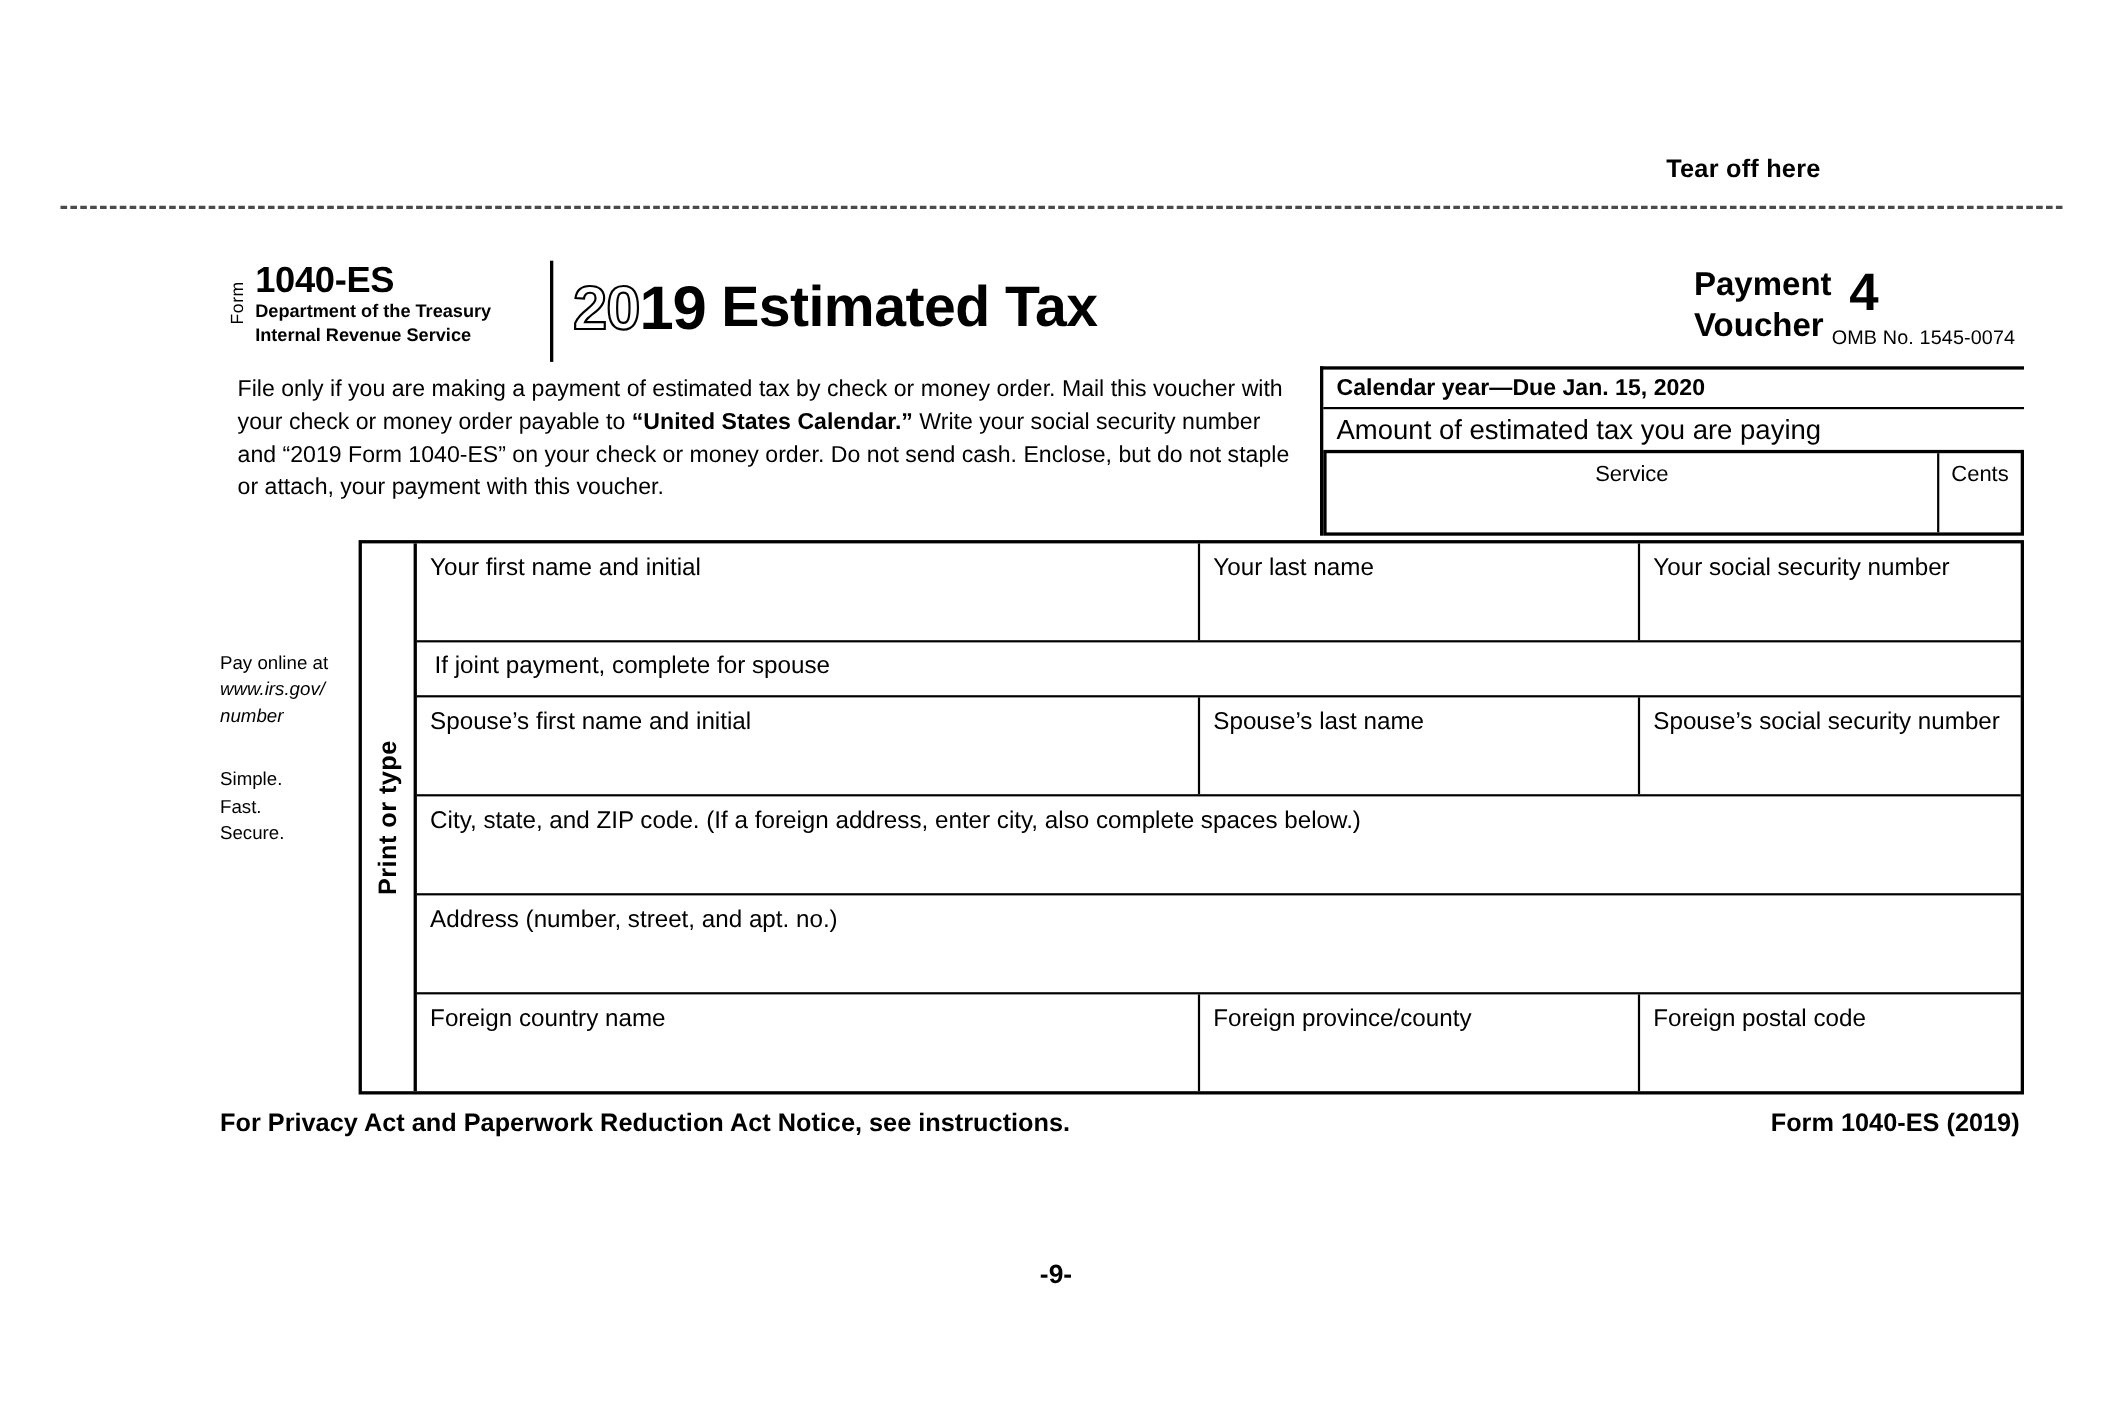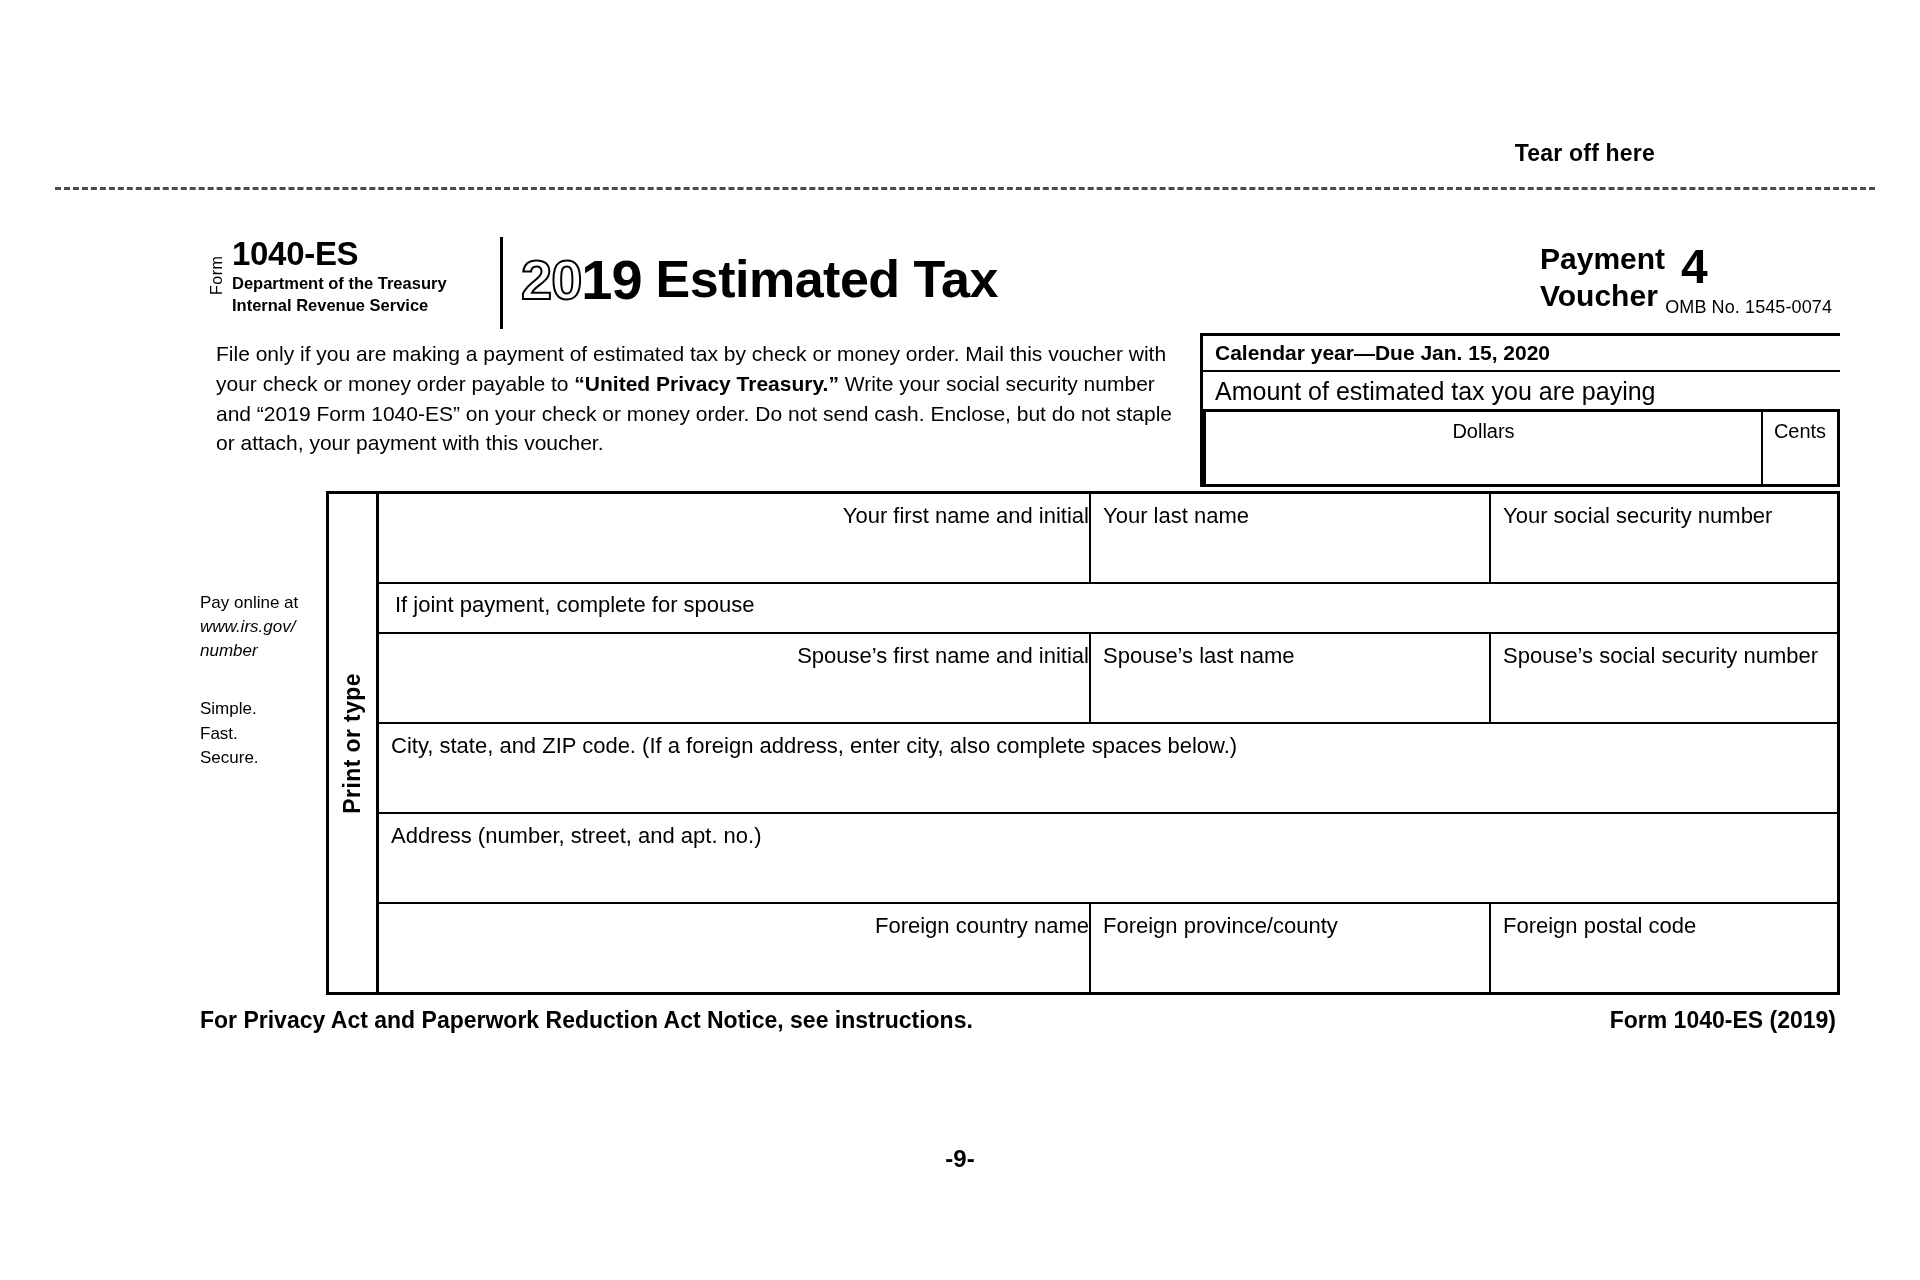--- a/index.html
+++ b/index.html
@@ -245,21 +245,21 @@
     display: flex;
     border-bottom: 2px solid #000;
   }
   .row.last { border-bottom: none; }
   .cell {
     padding: 8px 0 0 12px;
     font-size: 22px;
     box-sizing: border-box;
     line-height: 1.3;
   }
-  .c1 { width: 712px; border-right: 2px solid #000; text-align: right; }
+  .c1 { width: 712px; border-right: 2px solid #000; }
   .c2 { width: 400px; border-right: 2px solid #000; }
   .c3 { flex: 1; }
   .full { width: 100%; }
   .h-name { height: 88px; }
   .h-joint { height: 48px; }
   .h-addr { height: 88px; }
   .h-city { height: 88px; }
   .h-foreign { height: 88px; }
   .joint-text {
     font-size: 22px;
@@ -315,28 +315,28 @@
         <div>Payment</div>
         <div>Voucher</div>
       </div>
       <div class="voucher-num">4</div>
       <div class="omb">OMB No. 1545-0074</div>
     </div>
   </div>
 
   <div class="mid">
     <div class="mid-left">
-      <span>File only if you are making a payment of estimated tax by check or money order. Mail this voucher with your check or money order payable to </span><b>“United Privacy Treasury.”</b><span> Write your social security number and “2019 Form 1040-ES” on your check or money order. Do not send cash. Enclose, but do not staple or attach, your payment with this voucher.</span>
+      <span>File only if you are making a payment of estimated tax by check or money order. Mail this voucher with your check or money order payable to </span><b>“United States Calendar.”</b><span> Write your social security number and “2019 Form 1040-ES” on your check or money order. Do not send cash. Enclose, but do not staple or attach, your payment with this voucher.</span>
     </div>
     <div class="mid-right">
       <div class="cal-line">Calendar year—Due Jan. 15, 2020</div>
       <div class="amt-line">Amount of estimated tax you are paying</div>
       <div class="amt-row">
         <div class="amt-box">
-          <div class="dollars-cell">Dollars</div>
+          <div class="dollars-cell">Service</div>
           <div class="cents-cell">Cents</div>
         </div>
       </div>
     </div>
   </div>
 
   <div class="grid-wrap">
     <div class="payonline">
       <div>Pay online at</div>
       <div class="italic">www.irs.gov/</div>

